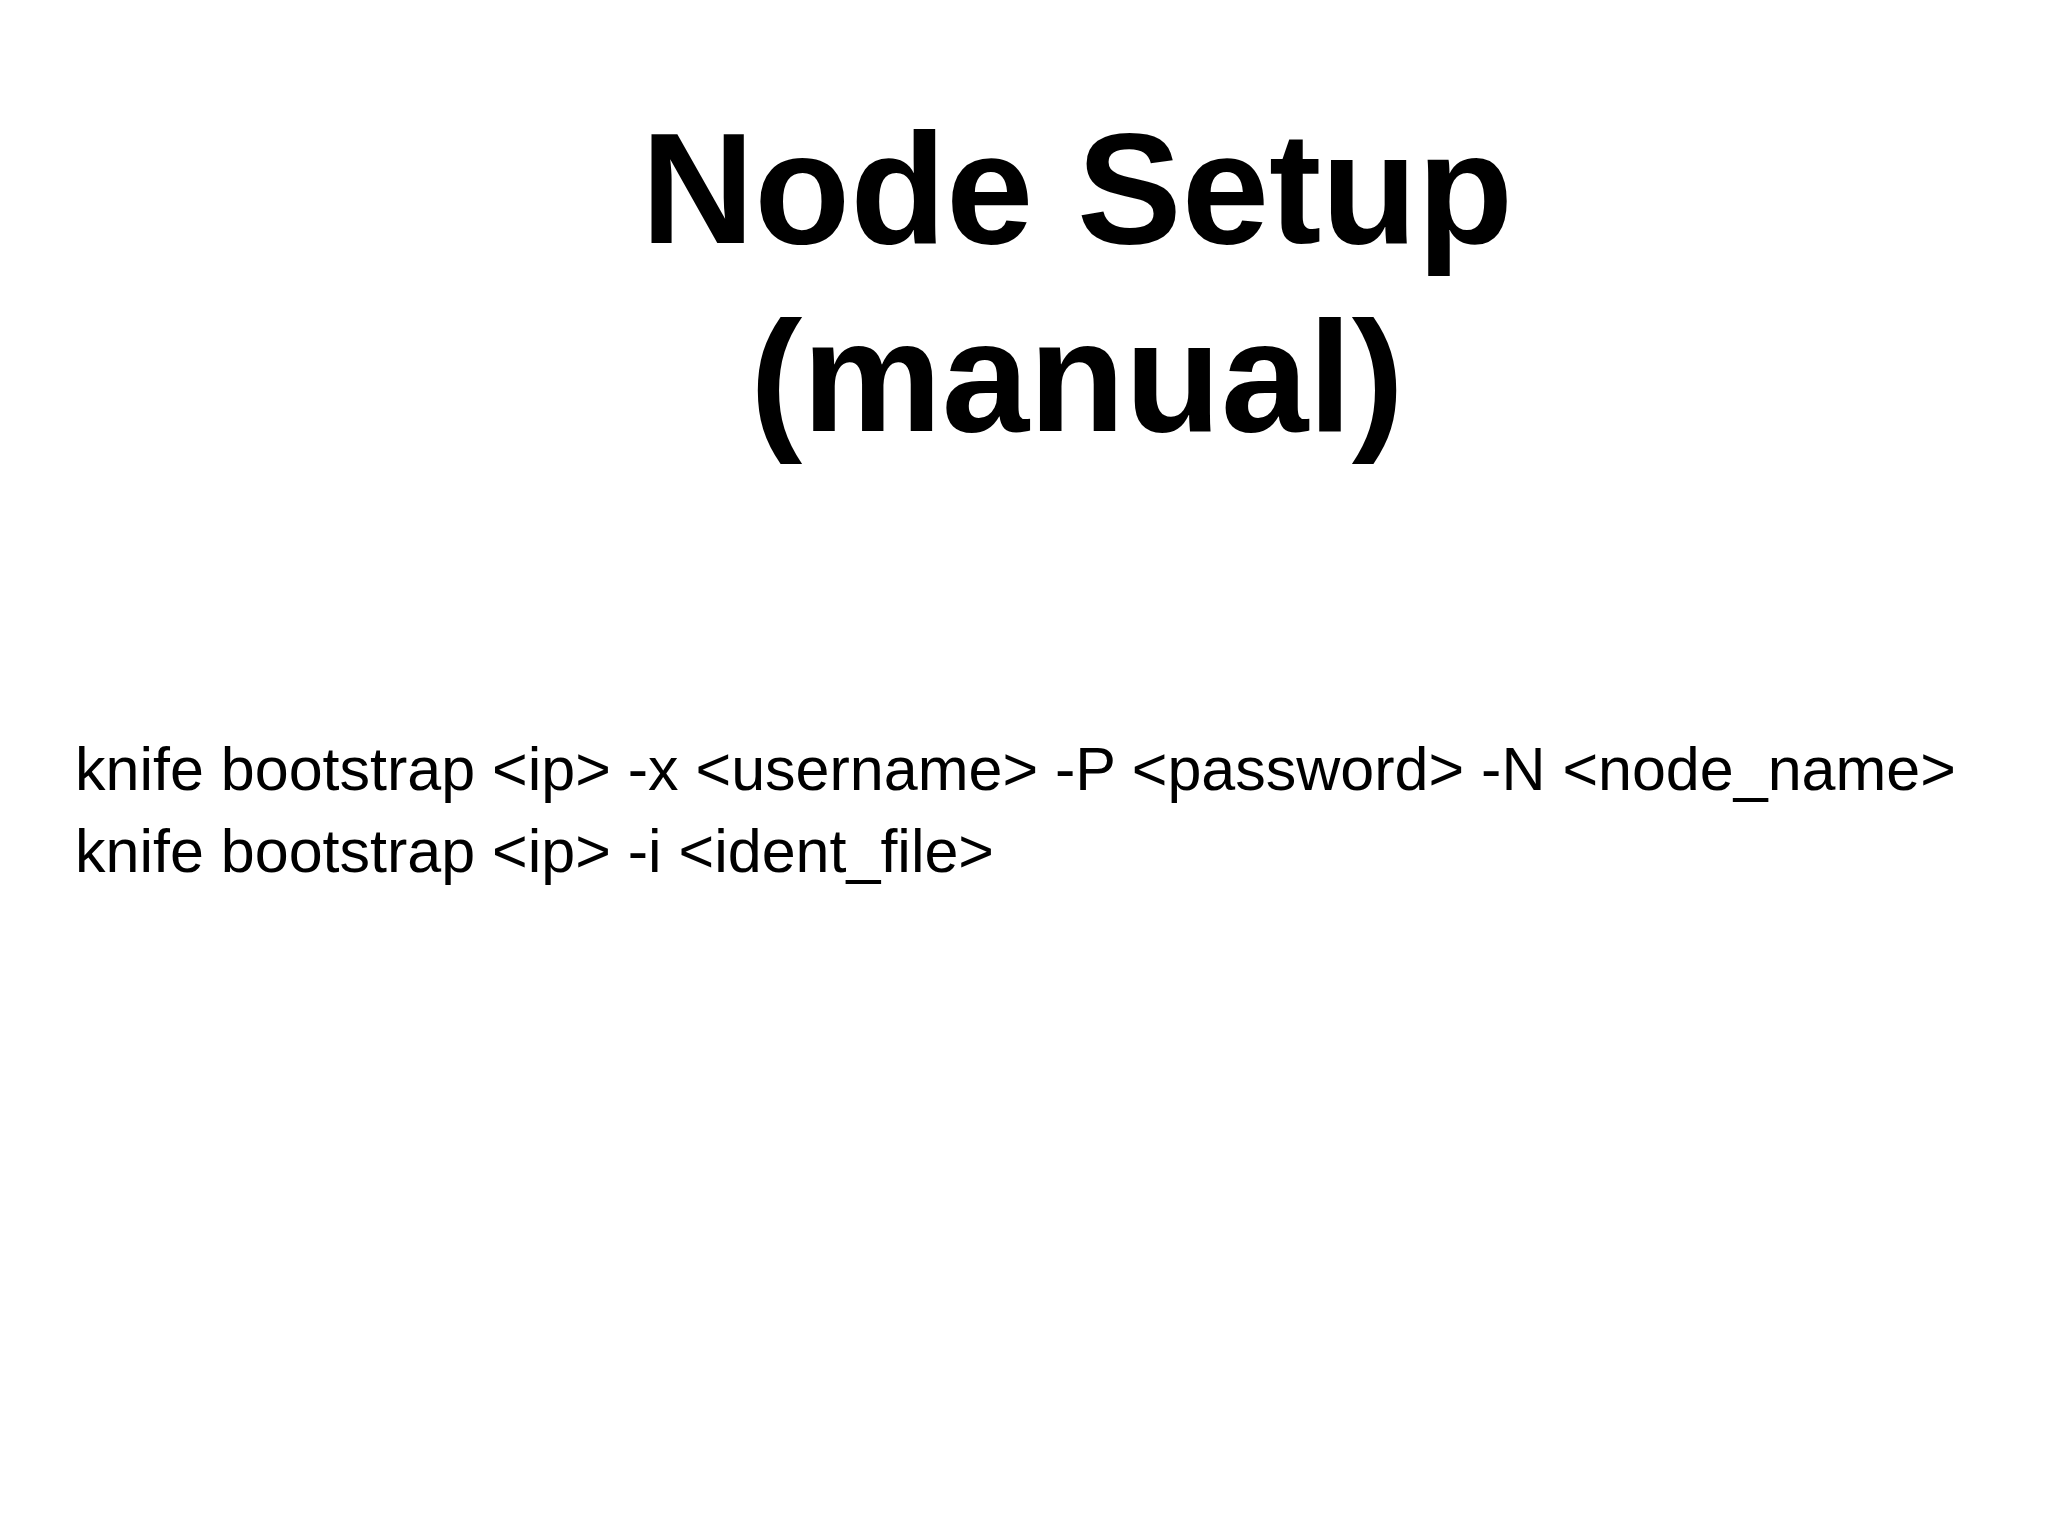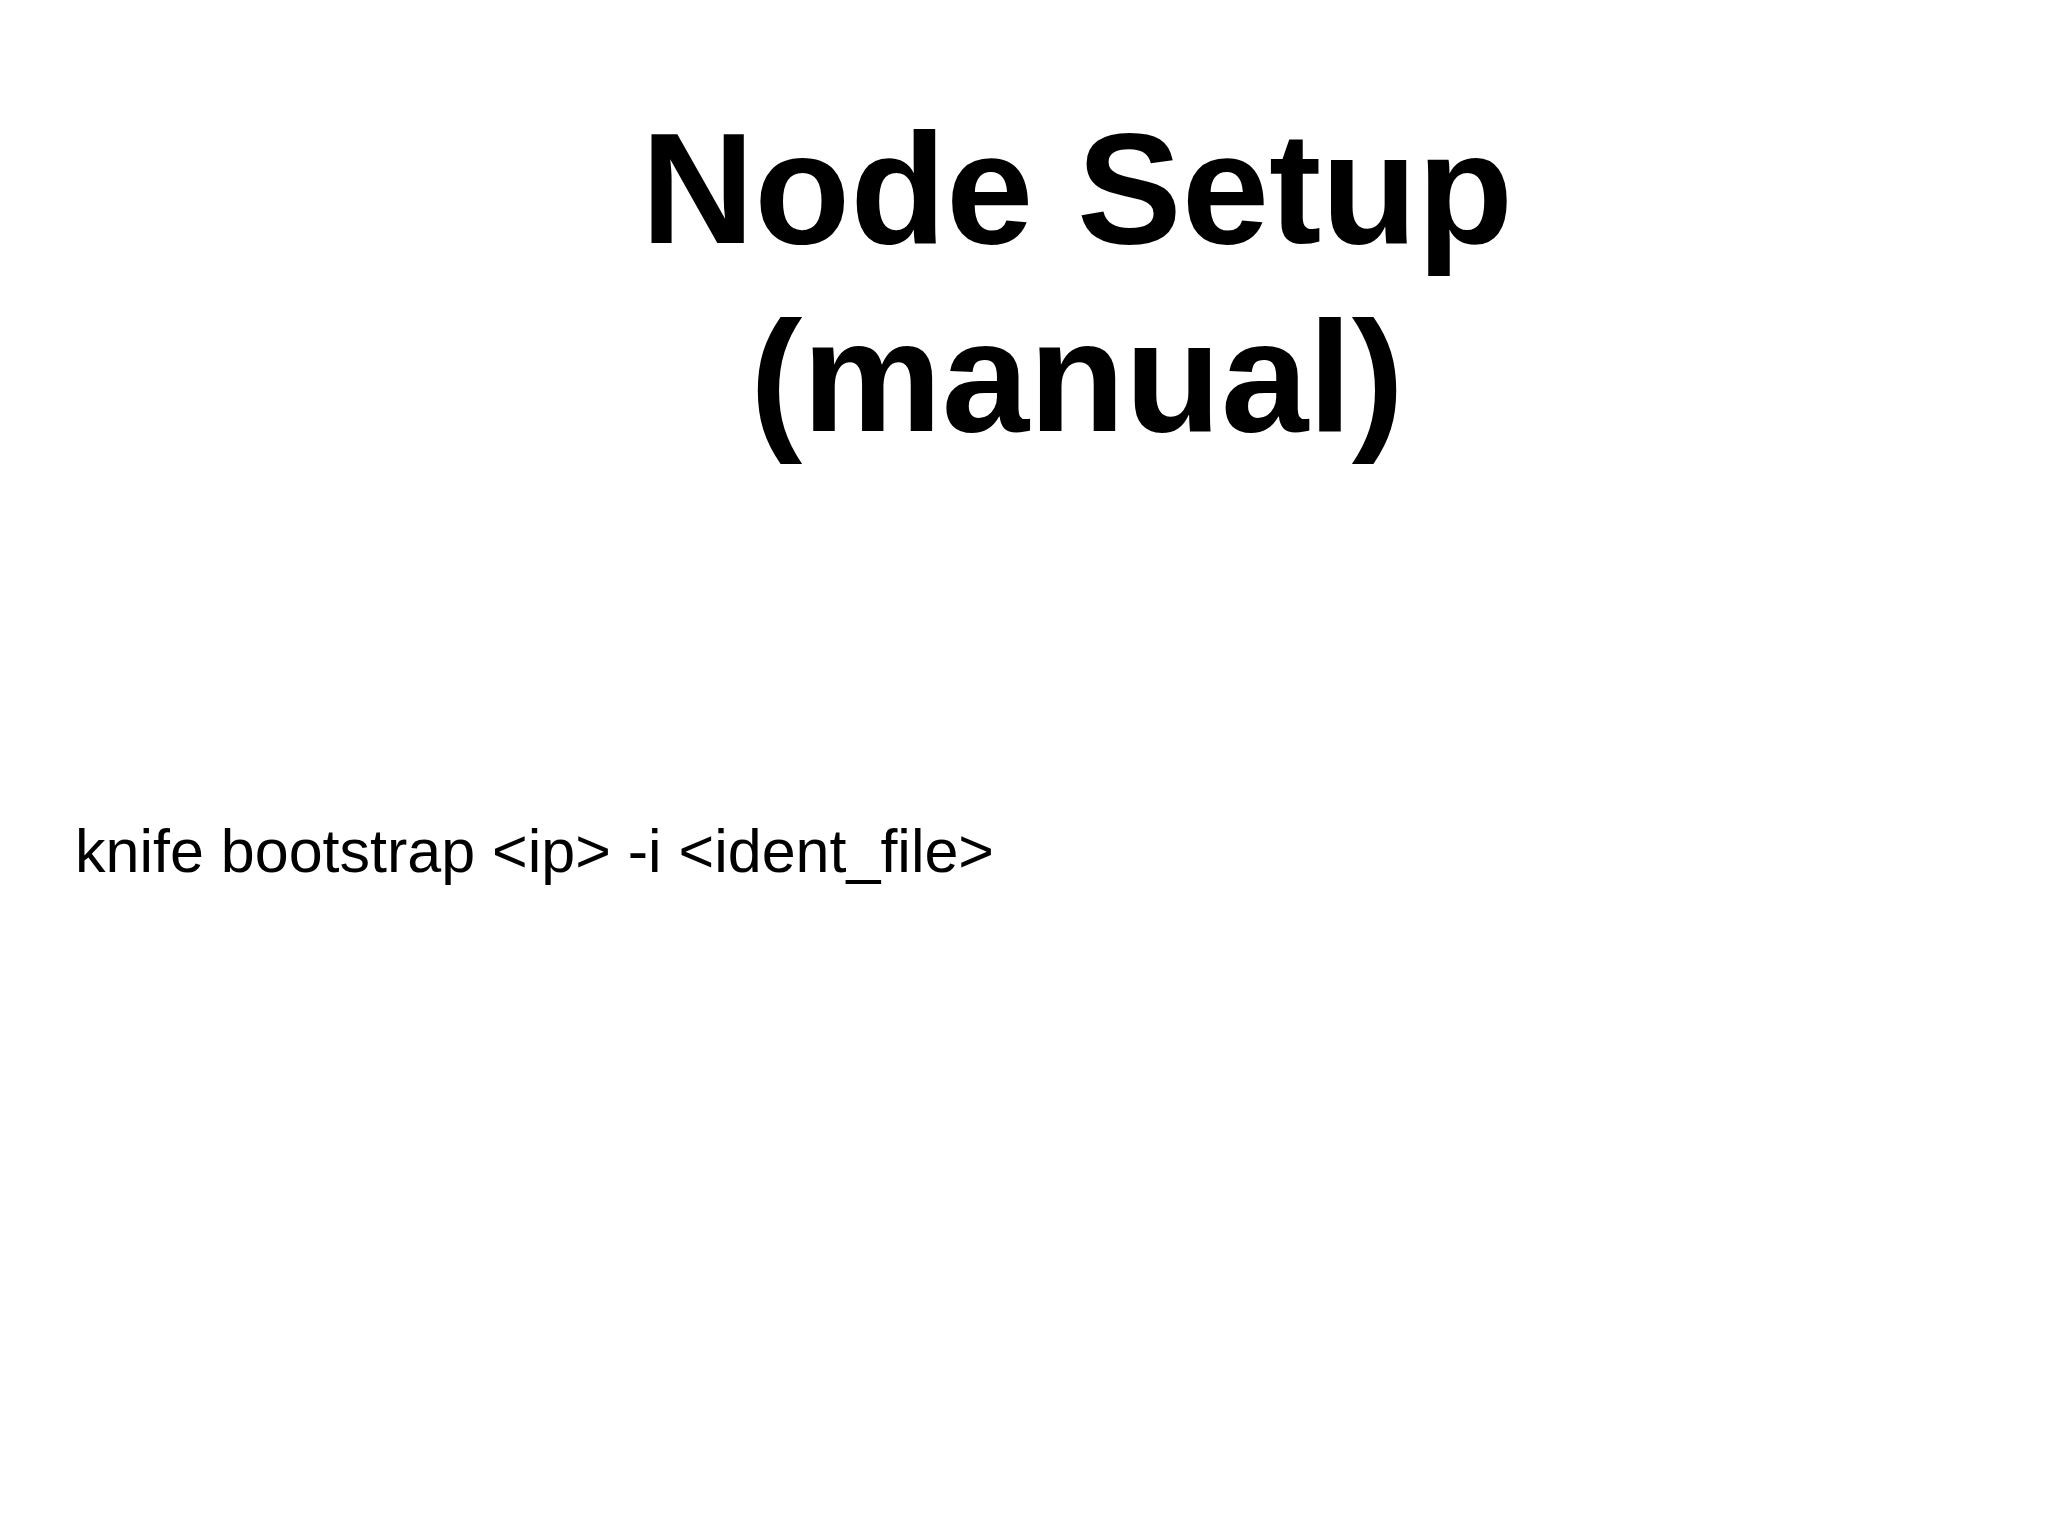--- a/index.html
+++ b/index.html
@@ -49,16 +49,17 @@
 </head>
 <body>
 
 <div class="slide">
 
   <div class="title-block">
     <div class="title-line">Node Setup</div>
     <div class="title-line">(manual)</div>
   </div>
 
+  <div class="cmd-line cmd-line-1">knife bootstrap &lt;ip&gt; -x &lt;username&gt; -P &lt;password&gt; -N &lt;node_name&gt;</div>
 
   <div class="cmd-line cmd-line-2">knife bootstrap &lt;ip&gt; -i &lt;ident_file&gt;</div>
 
 </div>
 
 </body></html>

